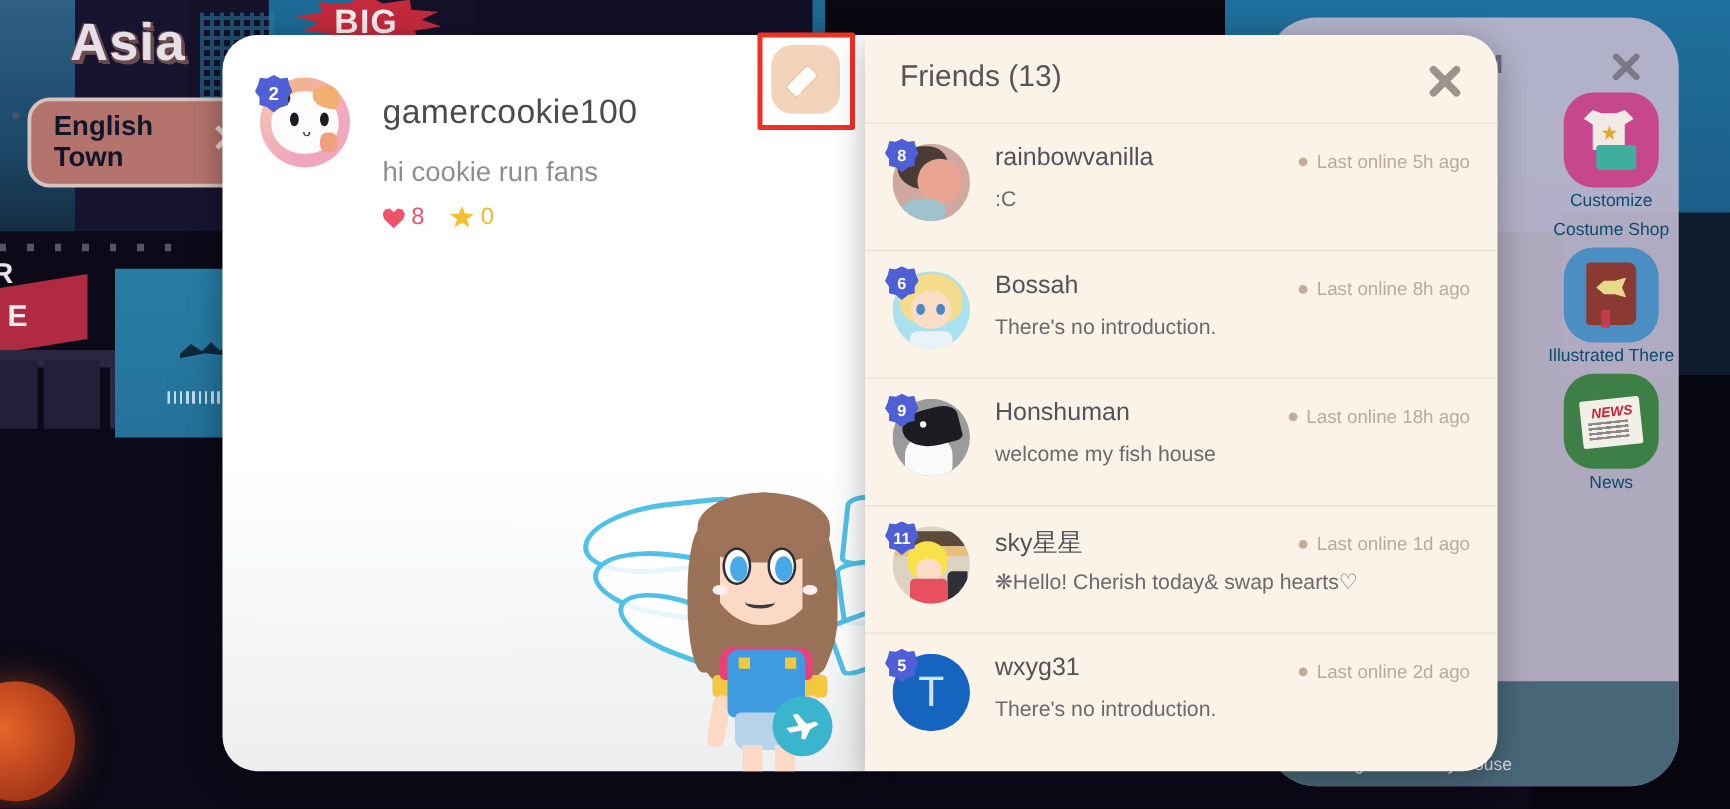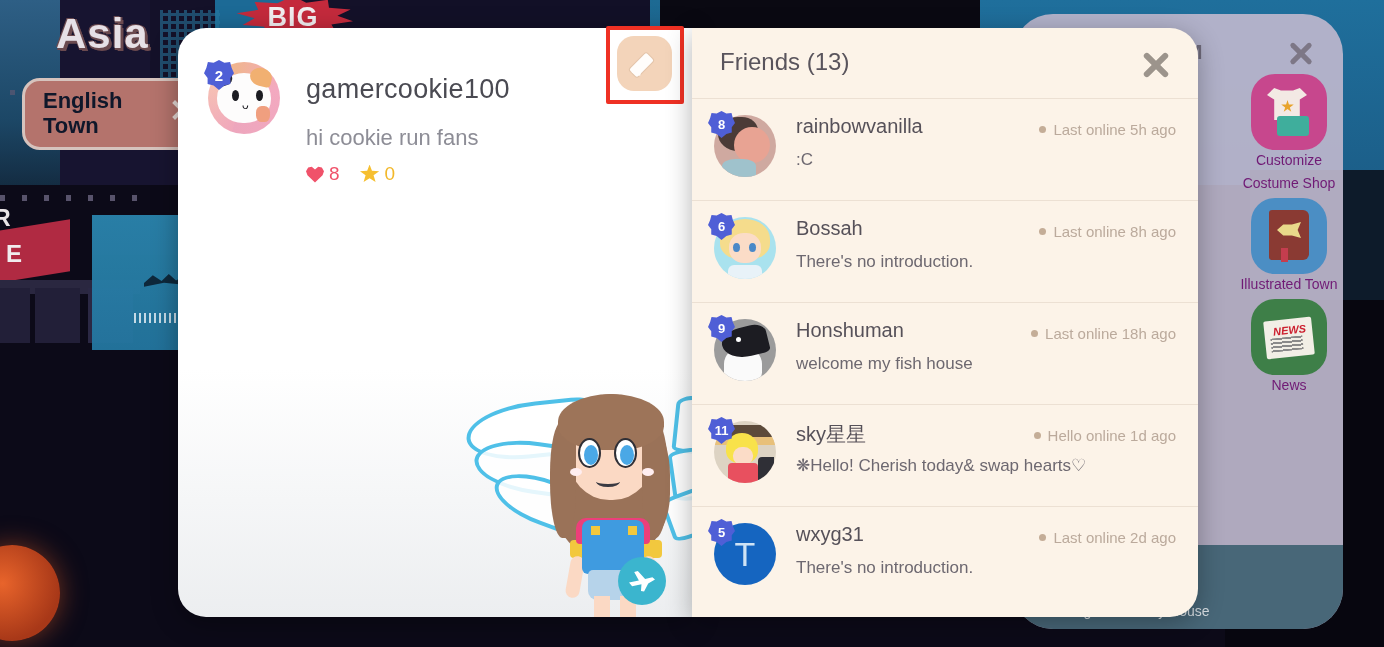--- a/index.html
+++ b/index.html
@@ -90,21 +90,21 @@
     background:#7d7786; border-radius:3px; }
   #menu-panel .mp-close:before{ transform:rotate(45deg);} 
   #menu-panel .mp-close:after { transform:rotate(-45deg);} 
   .mp-title { position:absolute; left:172px; top:26px; font-size:21px; color:#6f6a7b;
     font-weight:bold; }
   .mp-col { position:absolute; left:216px; top:60px; width:120px; }
   .mp-item { width:120px; margin-bottom:7px; text-align:center; }
   .mp-ic { width:76px; height:76px; margin:0 auto 2px; border-radius:24px;
     position:relative; display:flex; align-items:center; justify-content:center;
     font-size:30px; }
-  .mp-lb { font-size:14px; color:#701a75; }
+  .mp-lb { font-size:14px; color:#0c4a6e; }
   .ic-custom { background:#c7478d; }
   .ic-shop   { background:#c7478d; }
   .ic-book   { background:#4b8ec4; }
   .ic-news   { background:#3e7f48; }
 
   .shirt { width:40px;height:32px;background:#f3e9e4;position:absolute;left:16px;top:14px;
     clip-path:polygon(18% 0,35% 8%,65% 8%,82% 0,100% 22%,82% 36%,82% 100%,18% 100%,18% 36%,0 22%); }
   .shirt-star{ position:absolute;left:30px;top:26px;width:13px;height:13px;background:#e8a32c;
     clip-path:polygon(50% 0,61% 35%,98% 35%,68% 57%,79% 91%,50% 70%,21% 91%,32% 57%,2% 35%,39% 35%);}
   .shorts{position:absolute;left:26px;top:42px;width:32px;height:20px;background:#3fae9c;border-radius:3px;}
@@ -378,21 +378,21 @@
     <div class="mp-item">
       <div class="mp-lb">Costume Shop</div>
     </div>
 
     <div class="mp-item">
       <div class="mp-ic ic-book">
         <span class="book"></span>
           <span class="book-fish"></span>
           <span class="book-mark"></span>
       </div>
-      <div class="mp-lb">Illustrated Town</div>
+      <div class="mp-lb">Illustrated There</div>
     </div>
 
     <div class="mp-item">
       <div class="mp-ic ic-news">
         <span class="news"></span>
         <span class="news-t">NEWS</span>
         <span class="news-l"></span>
       </div>
       <div class="mp-lb">News</div>
     </div>
@@ -560,21 +560,21 @@
             <span class="bk"></span>
           <span class="hair"></span>
             <span class="face"></span>
             <span class="dress"></span>
         </div>
       </div>
       <div class="fr-badge">11</div>
       <div class="fr-name">sky星星</div>
       <div class="fr-status">
         <span class="dot"></span>
-        <span>Hello online 1d ago</span>
+        <span>Last online 1d ago</span>
       </div>
       <div class="fr-intro">❋Hello! Cherish today&amp; swap hearts♡</div>
     </div>
 
     <div class="fr-row">
       <div class="fr-av">
         <div class="av-t">
           <span>T</span>
         </div>
       </div>

